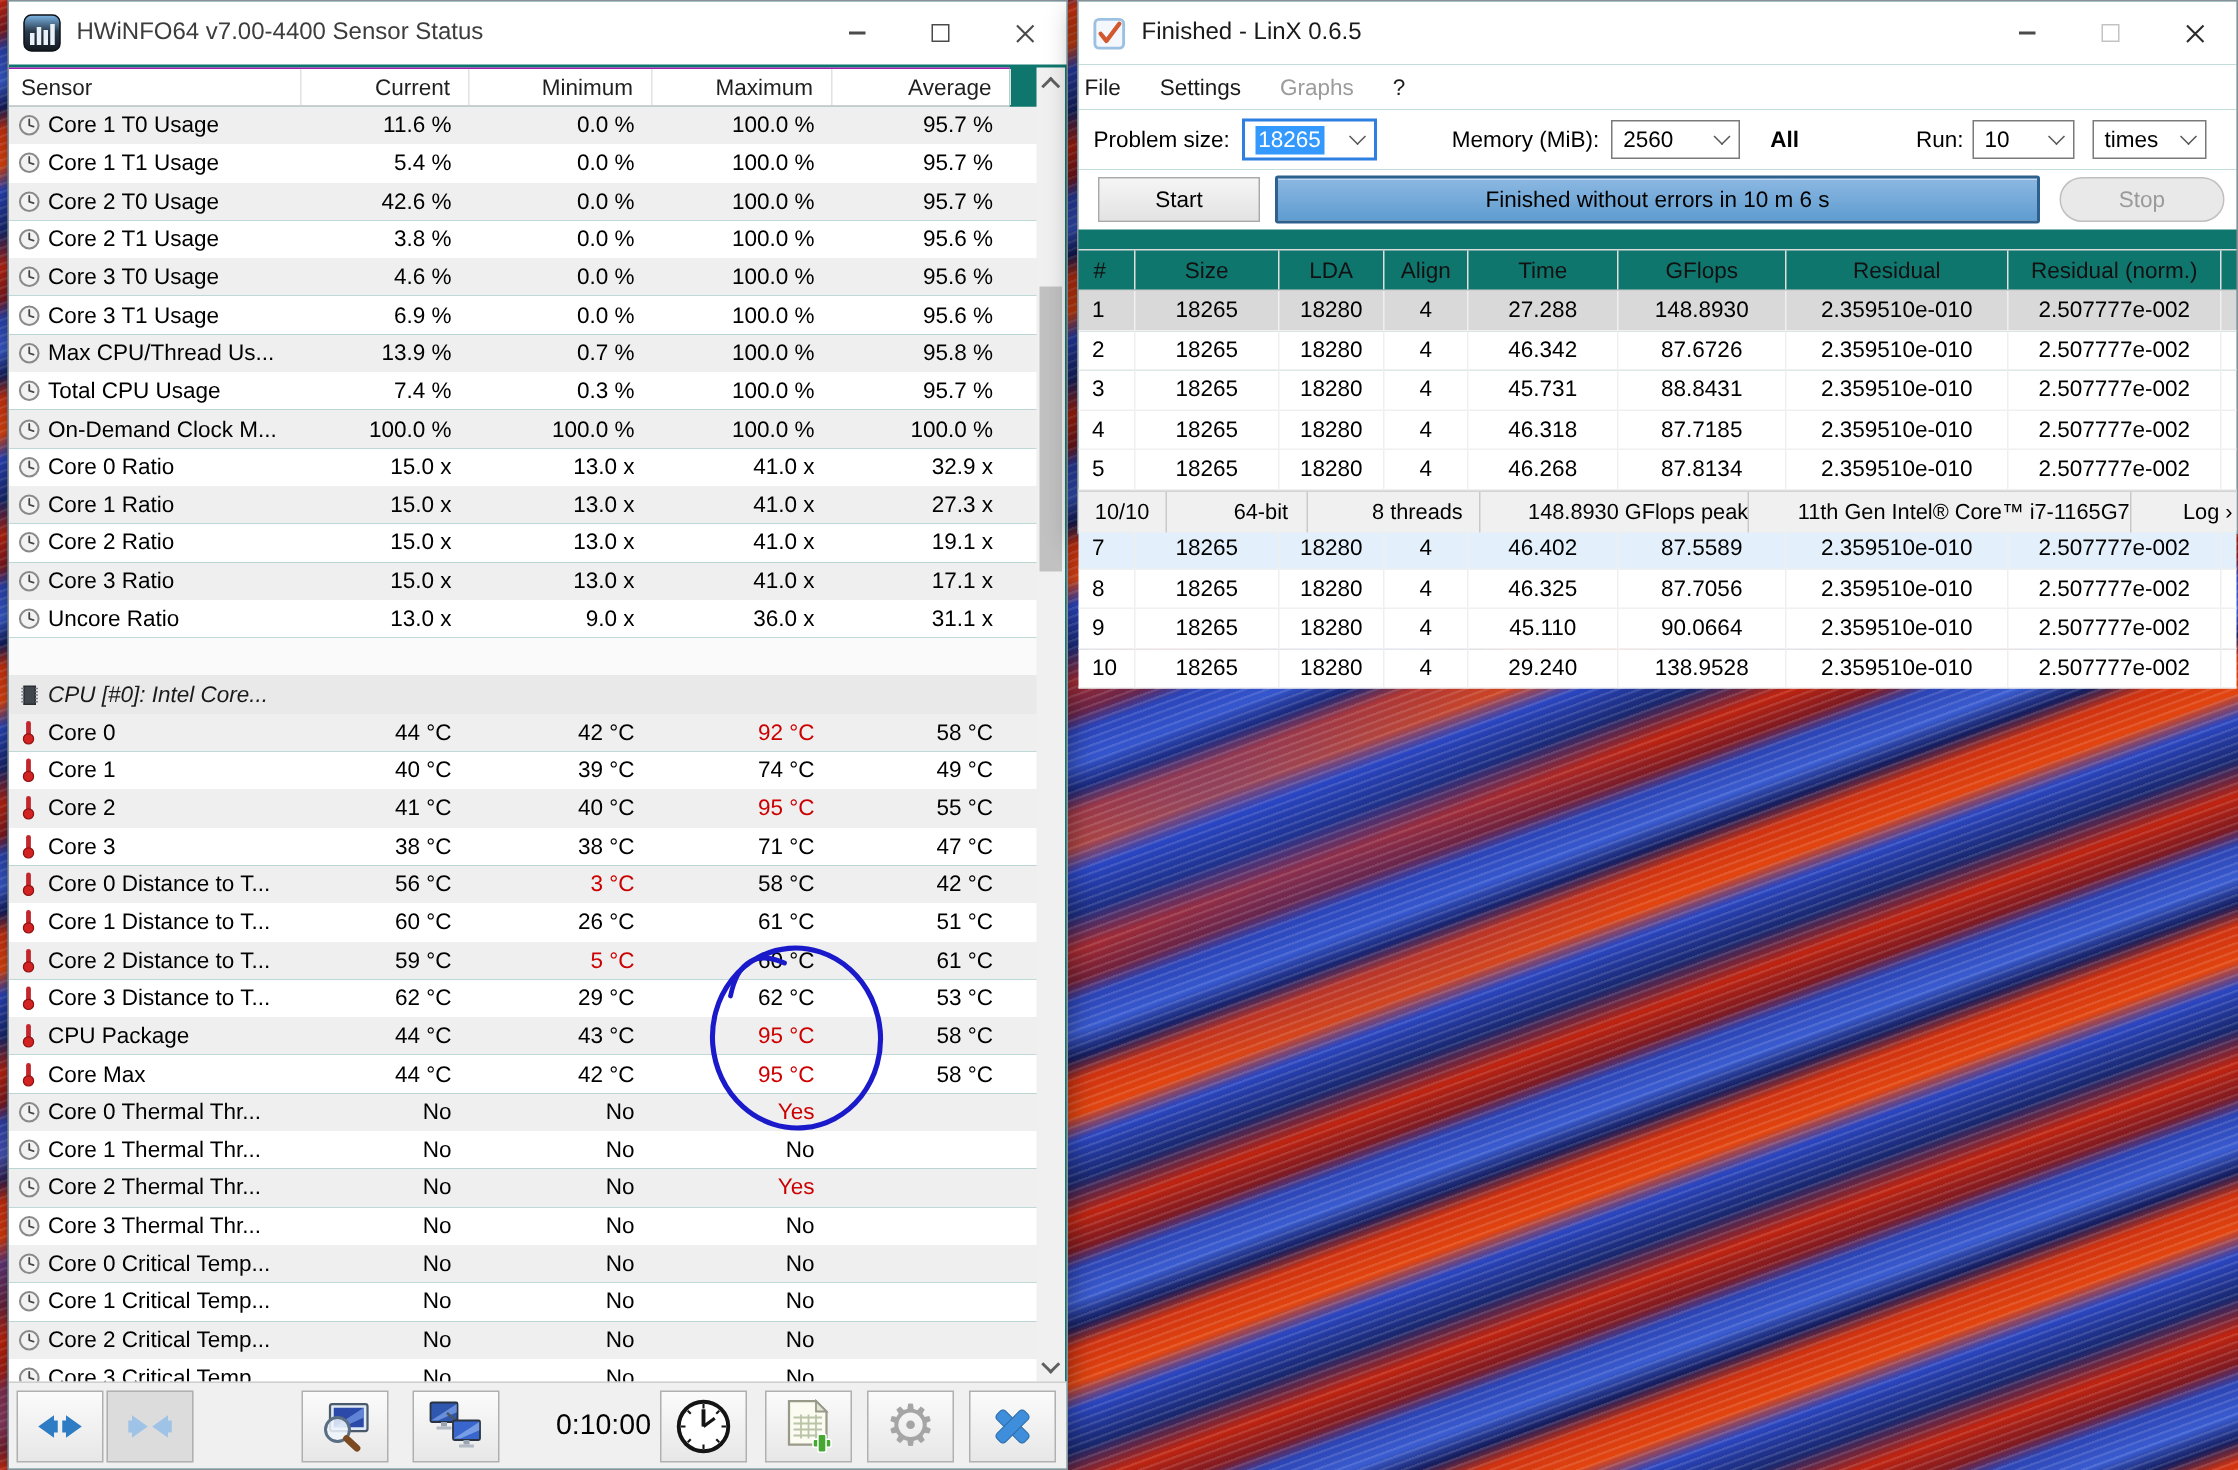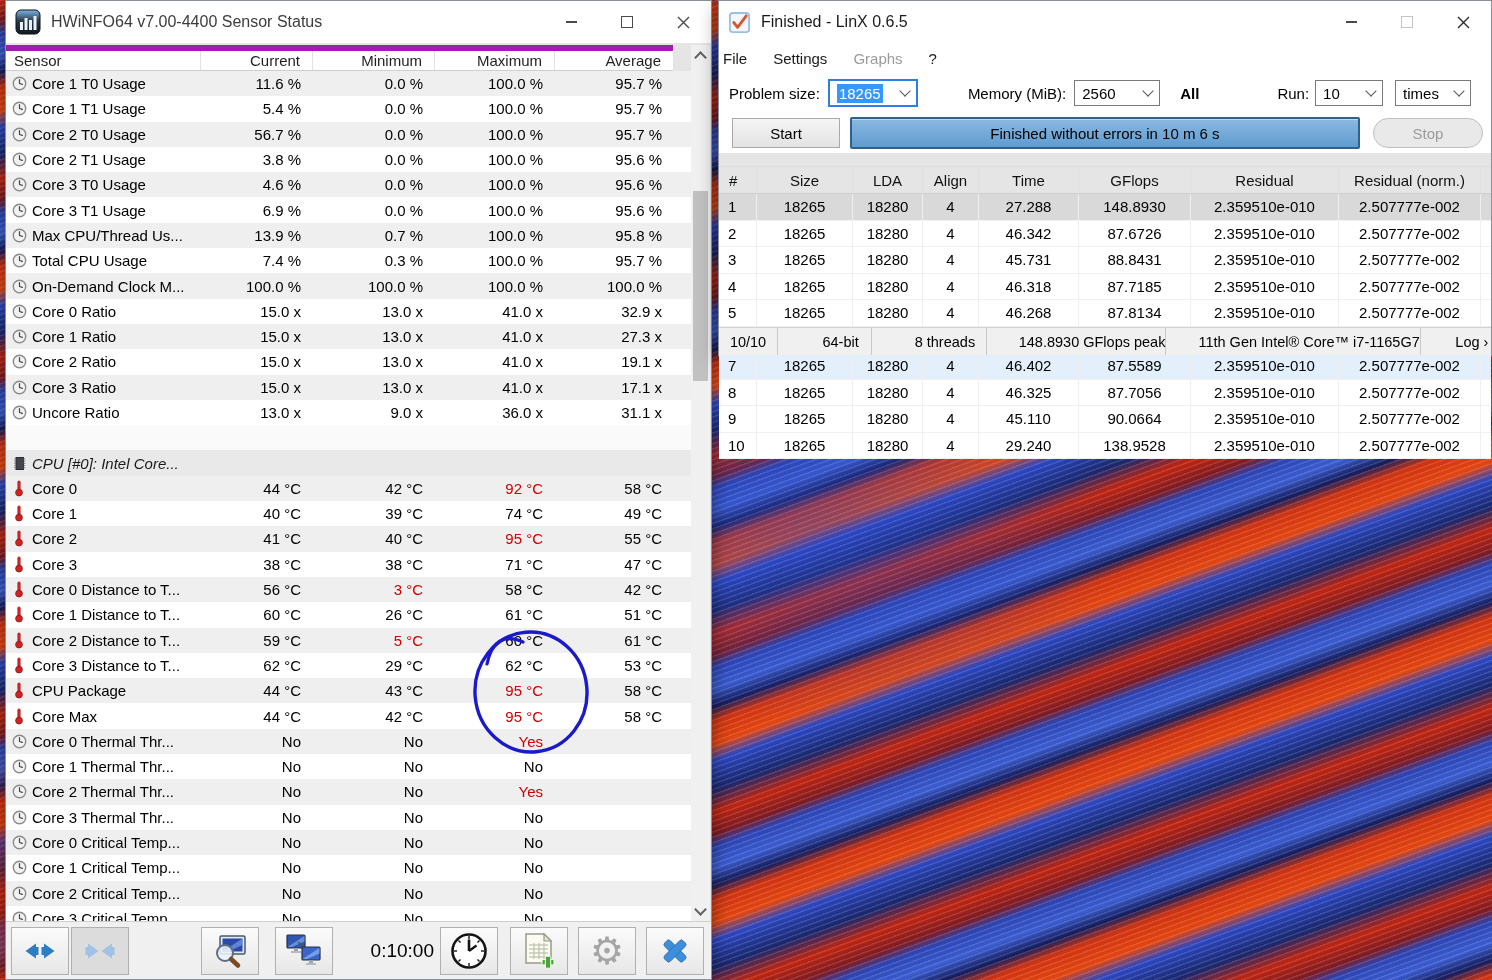--- a/index.html
+++ b/index.html
@@ -9,33 +9,33 @@
   
   .wallpaper{position:absolute;inset:0;background-color:#16235f;
     background-image:
       repeating-linear-gradient(160deg, rgba(255,255,255,0.13) 0px, rgba(255,255,255,0.13) 1px, rgba(255,255,255,0) 2px, rgba(255,255,255,0) 5px),
       radial-gradient(ellipse 480px 300px at 90% 8%, rgba(222,46,10,0.9), rgba(222,46,10,0) 68%),
       radial-gradient(ellipse 520px 320px at 8% 96%, rgba(205,35,10,0.85), rgba(205,35,10,0) 66%),
       radial-gradient(ellipse 420px 260px at 55% 55%, rgba(40,70,200,0.45), rgba(40,70,200,0) 70%),
       repeating-linear-gradient(160deg, #bf2410 0px, #7e1a22 20px, #2c44b4 32px, #3a5cd0 52px, #151d5e 68px, #cf3210 82px, #e2450f 104px, #2b46c0 120px, #19276e 146px, #bf2410 168px);
   }
 
-  .win{position:absolute;background:#e5e5e5;border:1px solid #8a9099;box-sizing:border-box;box-shadow:0 6px 18px rgba(0,0,0,.45);}
+  .win{position:absolute;background:#0f766e;border:1px solid #8a9099;box-sizing:border-box;box-shadow:0 6px 18px rgba(0,0,0,.45);}
   .titlebar{height:42px;display:flex;align-items:center;background:#fff;}
   .titlebar .appicon{margin:0 10px 0 9px;display:flex;}
   .titlebar .title{font-size:16px;color:#3c3c3c;flex:1;white-space:nowrap;overflow:hidden;}
   .winbtns{display:flex;height:100%;}
   .wbtn{width:56px;height:100%;border:none;background:transparent;display:flex;align-items:center;justify-content:center;padding:0;}
   .gl-min{width:11px;height:2px;background:#4a4a4a;display:block;}
   .gl-max{width:10px;height:10px;border:1.4px solid #4a4a4a;display:block;}
   .gl-max.dis{border-color:#c3c3c3;}
 
   
   .hwinfo{left:5px;top:0;width:707px;height:980px;}
-  .hw-header{position:absolute;left:0;top:44px;height:26px;width:667px;display:grid;grid-template-columns:195px 112px 122px 120px 119px;border-top:6px solid #a21caf;border-bottom:1px solid #cfcfcf;background:#fff;box-sizing:border-box;}
+  .hw-header{position:absolute;left:0;top:44px;height:26px;width:667px;display:grid;grid-template-columns:195px 112px 122px 120px 119px;border-top:1px solid #a21caf;border-bottom:1px solid #cfcfcf;background:#fff;box-sizing:border-box;}
   .hw-h{font-size:15px;color:#1f1f1f;display:flex;align-items:center;justify-content:flex-end;padding-right:12px;border-right:1px solid #e2e2e2;box-sizing:border-box;}
   .hw-h.s{justify-content:flex-start;padding-left:8px;}
   .hw-body{position:absolute;left:0;top:70px;width:687px;height:851px;overflow:hidden;}
   .hw-row{display:grid;grid-template-columns:26px 169px 112px 122px 120px 119px;height:25.3px;align-items:center;background:#fff;}
   .hw-row.shade{background:#efefef;}
   .hw-row.section{background:#e9e9e9;}
   .hw-row.empty{background:#fafafa;}
   .hw-row .cell{font-size:15px;color:#000;white-space:nowrap;}
   .hw-row .icon-cell{display:flex;justify-content:center;align-items:center;}
   .hw-row .label{overflow:visible;}
@@ -169,21 +169,21 @@
           <span class="cell val">95.7 %</span>
         </div>
         <div class="hw-row shade">
           <span class="cell icon-cell">
             <svg class="ri" width="15" height="15" viewBox="0 0 15 15">
               <circle cx="7.5" cy="7.5" r="6.2" fill="#f2f2f2" stroke="#8a8a8a" stroke-width="1.4"></circle>
               <path d="M7.5 7.5 L7.5 3.6 M7.5 7.5 L10.4 8.4" stroke="#444" stroke-width="1.2" fill="none" stroke-linecap="round"></path>
             </svg>
           </span>
           <span class="cell label">Core 2 T0 Usage</span>
-          <span class="cell val">56.7 %</span>
+          <span class="cell val">42.6 %</span>
           <span class="cell val">0.0 %</span>
           <span class="cell val">100.0 %</span>
           <span class="cell val">95.7 %</span>
         </div>
         <div class="hw-row">
           <span class="cell icon-cell">
             <svg class="ri" width="15" height="15" viewBox="0 0 15 15">
               <circle cx="7.5" cy="7.5" r="6.2" fill="#f2f2f2" stroke="#8a8a8a" stroke-width="1.4"></circle>
               <path d="M7.5 7.5 L7.5 3.6 M7.5 7.5 L10.4 8.4" stroke="#444" stroke-width="1.2" fill="none" stroke-linecap="round"></path>
             </svg>

